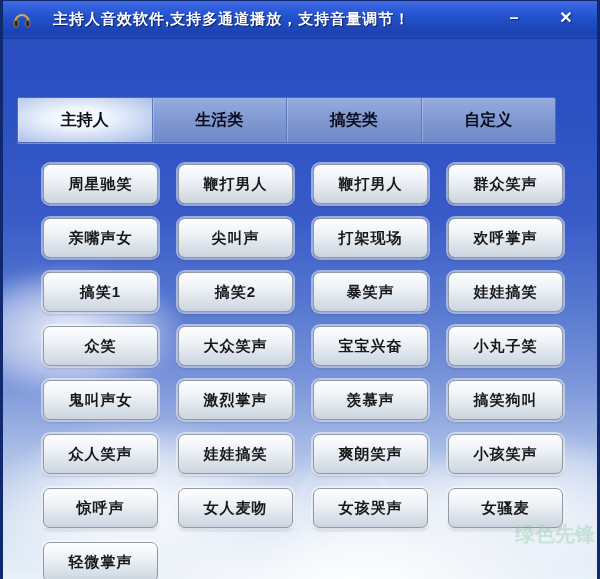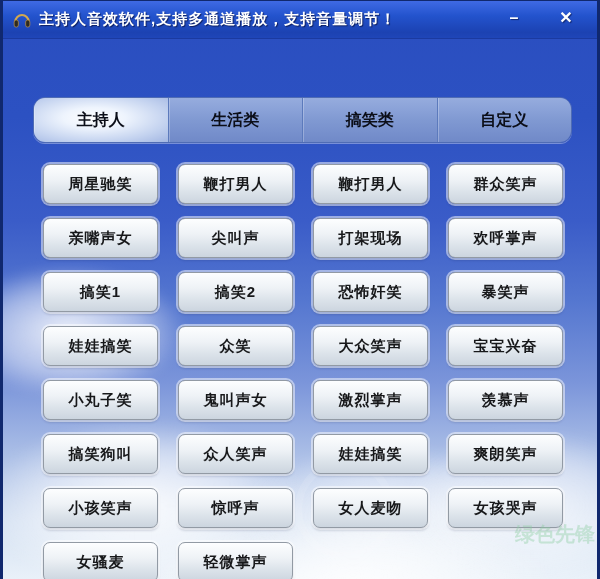--- a/index.html
+++ b/index.html
@@ -12,21 +12,21 @@
     position:relative;width:600px;height:579px;box-sizing:border-box;
     border-left:3px solid #10286e;border-right:3px solid #10286e;border-top:1px solid #10286e;
     background:linear-gradient(180deg,#2a4ec0 0%,#2c51c2 20%,#3a5cc8 38%,#5577d0 52%,#7b95da 66%,#a9bde6 78%,#d3e0f2 90%,#e9f1f9 100%);
     overflow:hidden;
   }
   
   .titlebar{
     position:absolute;left:0;top:0;right:0;height:37px;
     background:linear-gradient(180deg,#3f6ae4 0%,#2353cd 40%,#1c42b2 85%,#1f46b8 100%);
     border-bottom:1px solid #1b3aa0;
-    display:flex;align-items:center;
+    display:flex;align-items:center;gap:14px;
   }
   .titlebar .appicon{margin:0 7px 0 9px;display:flex;align-items:center;}
   .title-text{
     color:#ffffff;font-size:15px;font-weight:bold;letter-spacing:1px;
     text-shadow:1px 1px 1px rgba(0,0,30,.6);
   }
   .win-btn{
     position:absolute;top:4px;width:34px;height:24px;border:none;background:transparent;
     color:#ffffff;font-size:16px;font-weight:bold;cursor:pointer;line-height:24px;text-align:center;
     text-shadow:1px 1px 1px rgba(0,0,30,.5);
@@ -36,22 +36,22 @@
   
   .cloud{position:absolute;pointer-events:none;filter:blur(6px);
     background:radial-gradient(ellipse at center,rgba(255,255,255,.88) 0%,rgba(255,255,255,.45) 45%,rgba(255,255,255,0) 72%);}
   .cloud.c1{left:-50px;top:265px;width:230px;height:130px;}
   .cloud.c2{left:-20px;top:420px;width:320px;height:170px;}
   .cloud.c3{left:240px;top:445px;width:280px;height:140px;opacity:.8;}
   .cloud.c4{right:-60px;top:430px;width:250px;height:150px;opacity:.85;}
   .cloud.c5{left:150px;top:520px;width:400px;height:120px;}
   
   .tabbar{
-    position:absolute;left:30px;top:96px;width:537px;height:44px;
-    display:flex;border-radius:12px;overflow:hidden;
+    position:absolute;left:14px;top:96px;width:537px;height:44px;
+    display:flex;border-radius:2px;overflow:hidden;
     border:1px solid #4f6cb4;
     box-shadow:0 1px 0 rgba(255,255,255,.35), inset 0 1px 0 rgba(255,255,255,.45);
     text-align:right;
   }
   .tab{
     flex:1;display:flex;align-items:center;justify-content:center;
     background:linear-gradient(180deg,#96acde 0%,#8099d2 50%,#7089c8 100%);
     color:#0b0e18;font-size:16px;font-weight:bold;cursor:pointer;
     border-left:1px solid #5c7abc;box-shadow:inset 1px 0 0 rgba(255,255,255,.25);
   }
@@ -119,21 +119,20 @@
       <button class="sound-btn">周星驰笑</button>
       <button class="sound-btn">鞭打男人</button>
       <button class="sound-btn">鞭打男人</button>
       <button class="sound-btn">群众笑声</button>
       <button class="sound-btn">亲嘴声女</button>
       <button class="sound-btn">尖叫声</button>
       <button class="sound-btn">打架现场</button>
       <button class="sound-btn">欢呼掌声</button>
       <button class="sound-btn">搞笑1</button>
       <button class="sound-btn">搞笑2</button>
-      <button class="sound-btn">恐怖奸笑</button>
       <button class="sound-btn">暴笑声</button>
       <button class="sound-btn">娃娃搞笑</button>
       <button class="sound-btn">众笑</button>
       <button class="sound-btn">大众笑声</button>
       <button class="sound-btn">宝宝兴奋</button>
       <button class="sound-btn">小丸子笑</button>
       <button class="sound-btn">鬼叫声女</button>
       <button class="sound-btn">激烈掌声</button>
       <button class="sound-btn">羡慕声</button>
       <button class="sound-btn">搞笑狗叫</button>

